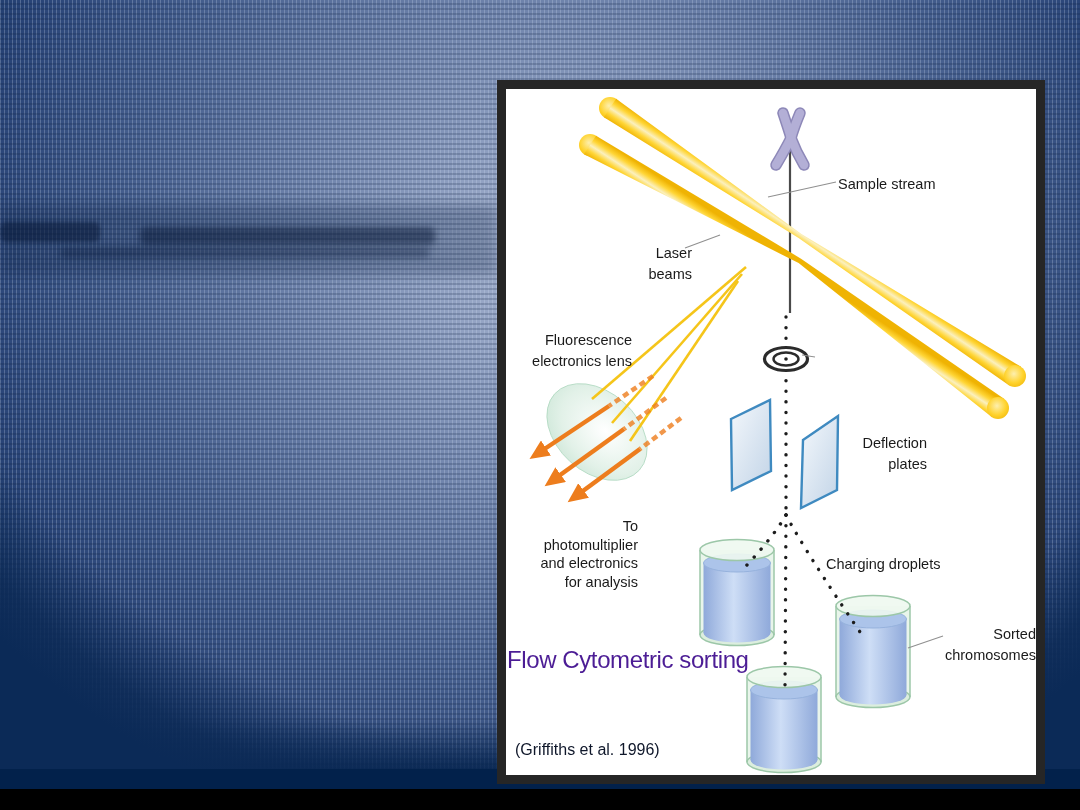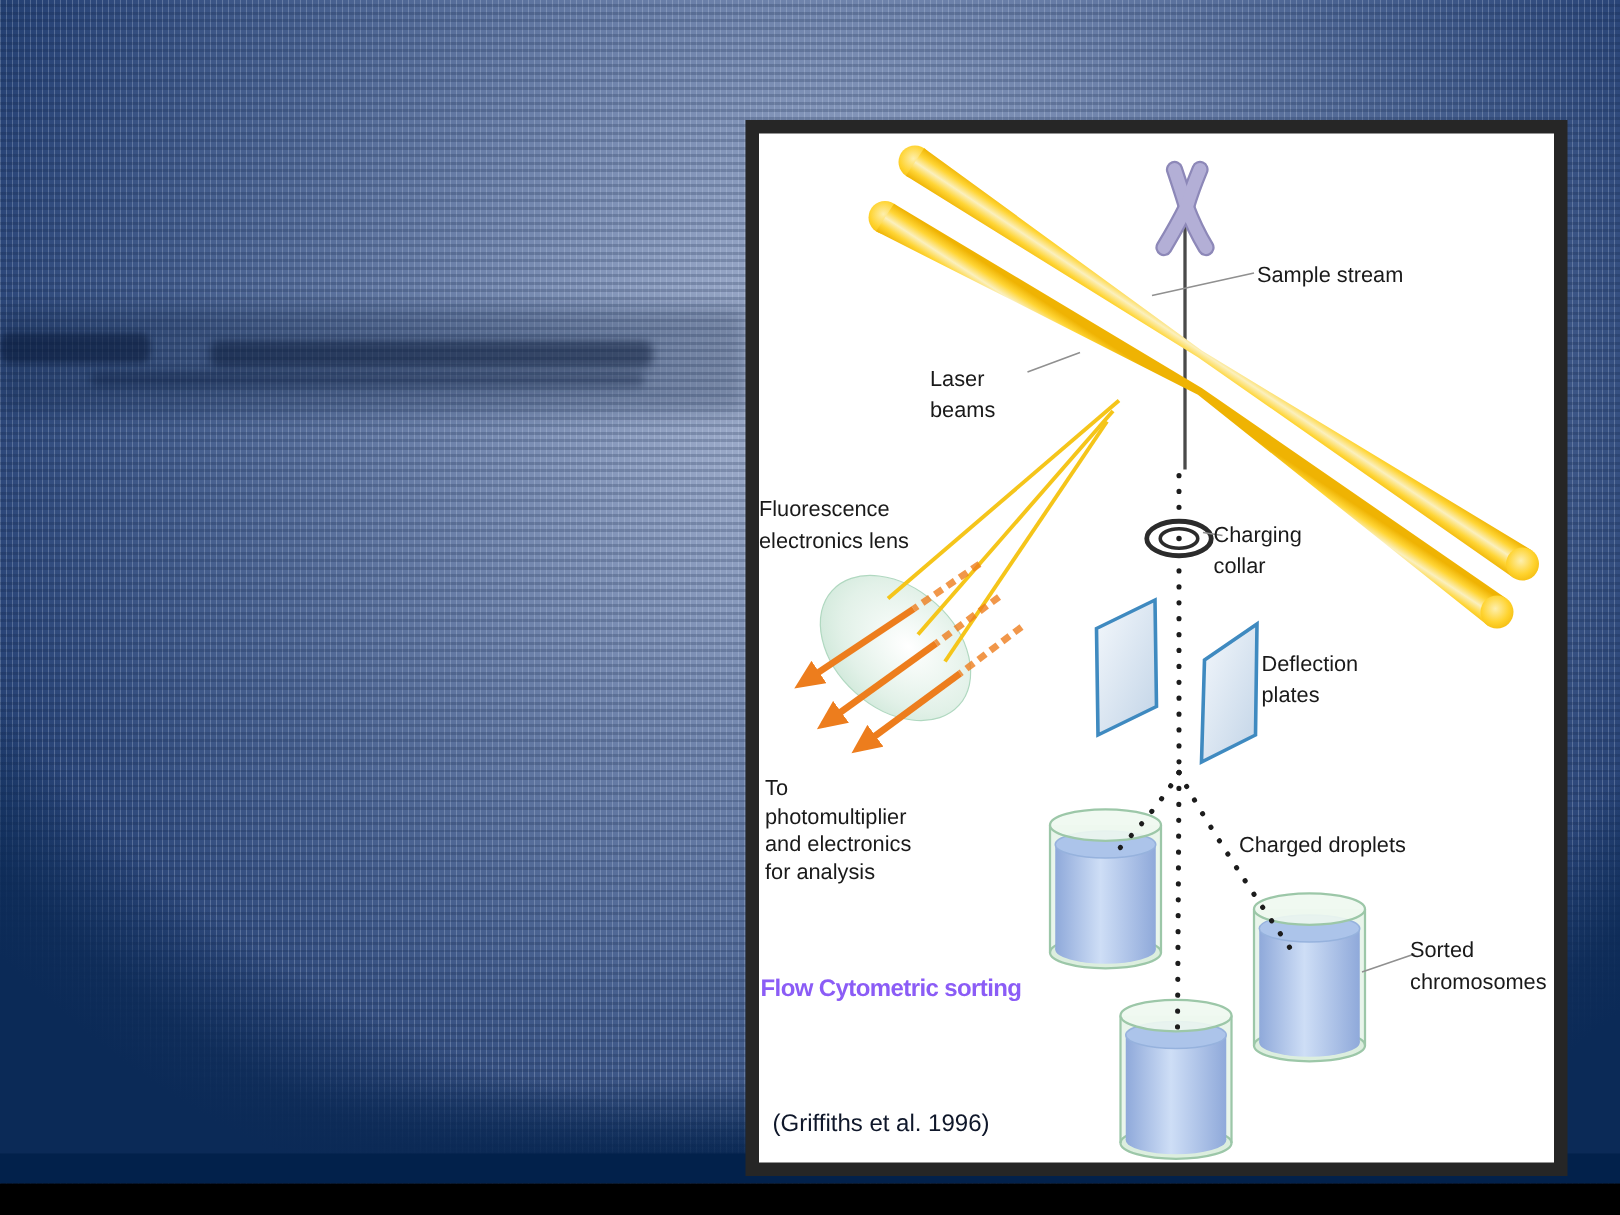--- a/index.html
+++ b/index.html
@@ -32,25 +32,25 @@
   .bottom-band{position:absolute; left:0; right:0; bottom:0; height:20px; background:#02214b;}
 
   .panel{position:absolute; left:497px; top:80px; width:548px; height:704px; background:#262626;}
   .panel-inner{position:absolute; left:9px; top:9px; width:530px; height:686px; background:#ffffff;}
   .panel-inner svg{position:absolute; left:0; top:0;}
 
   .lbl{
     position:absolute; margin:0; color:#1a1a1a; font-size:14.5px; line-height:21px;
     white-space:nowrap;
   }
-  .ctr{text-align:left;}
+  .ctr{text-align:right;}
   .lbl span{display:block;}
   .lbl-photo{line-height:18.5px;}
   .fig-title{
-    position:absolute; margin:0; color:#8b5cf6; font-weight:bold; font-size:16px;
+    position:absolute; margin:0; color:#4c1d95; font-weight:normal; font-size:24px;
     line-height:26px; letter-spacing:-0.4px; white-space:nowrap;
   }
   .fig-cite{position:absolute; margin:0; color:#0f172a; font-size:16px; white-space:nowrap;}
 </style>
 </head>
 <body>
 
 <div class="slide">
   <div class="texture"></div>
   <div class="streak s4"></div>
@@ -205,38 +205,34 @@
       <p class="lbl ctr" style="left:114px; top:154px; width:72px;">
         <span>Laser</span>
         <span>beams</span>
       </p>
 
       <p class="lbl ctr" style="left:0px; top:241px; width:126px;">
         <span>Fluorescence</span>
         <span>electronics lens</span>
       </p>
 
-      <p class="lbl ctr" style="left:303px; top:258px; width:86px;">
-        <span>Charging</span>
-        <span>collar</span>
-      </p>
 
       <p class="lbl ctr" style="left:335px; top:344px; width:86px;">
         <span>Deflection</span>
         <span>plates</span>
       </p>
 
       <p class="lbl ctr lbl-photo" style="left:4px; top:428px; width:128px;">
         <span>To</span>
         <span>photomultiplier</span>
         <span>and electronics</span>
         <span>for analysis</span>
       </p>
 
-      <p class="lbl" style="left:320px; top:465px;">Charged droplets</p>
+      <p class="lbl" style="left:320px; top:465px;">Charging droplets</p>
 
       <p class="lbl ctr" style="left:434px; top:535px; width:96px;">
         <span>Sorted</span>
         <span>chromosomes</span>
       </p>
 
       <p class="fig-title" style="left:1px; top:558px;">
         <span style="display:block">Flow Cytometric sorting</span>
       </p>
 

